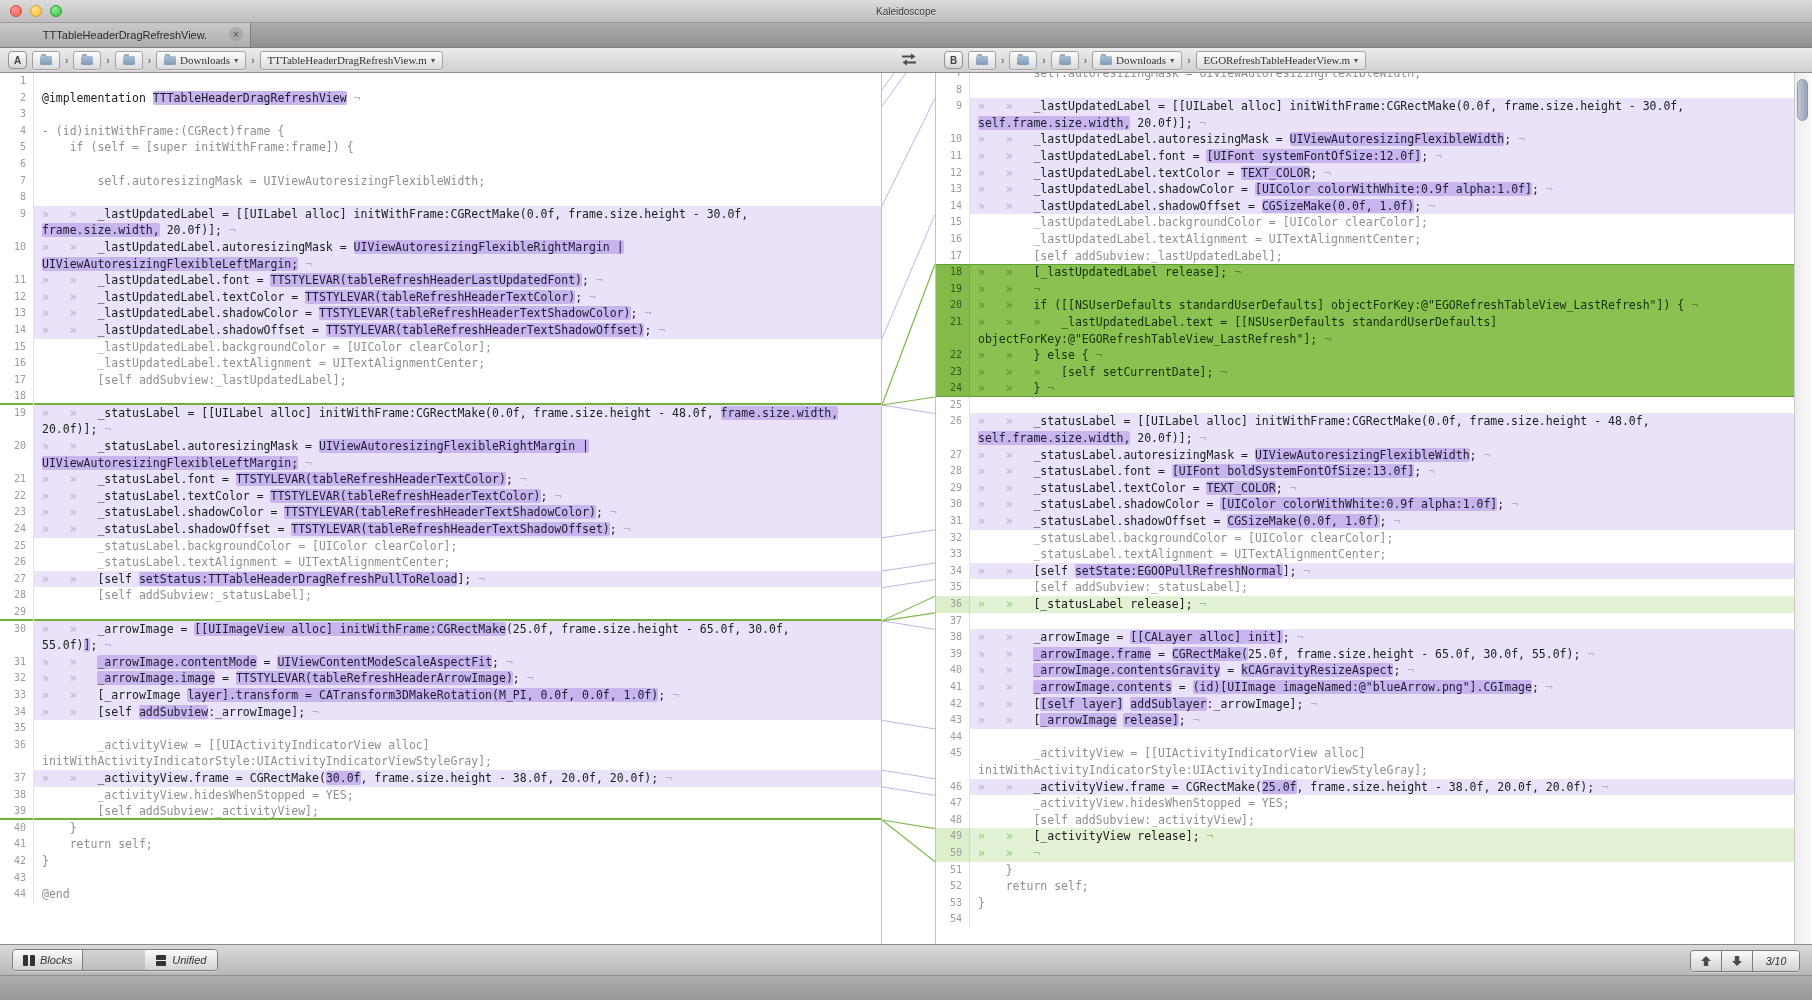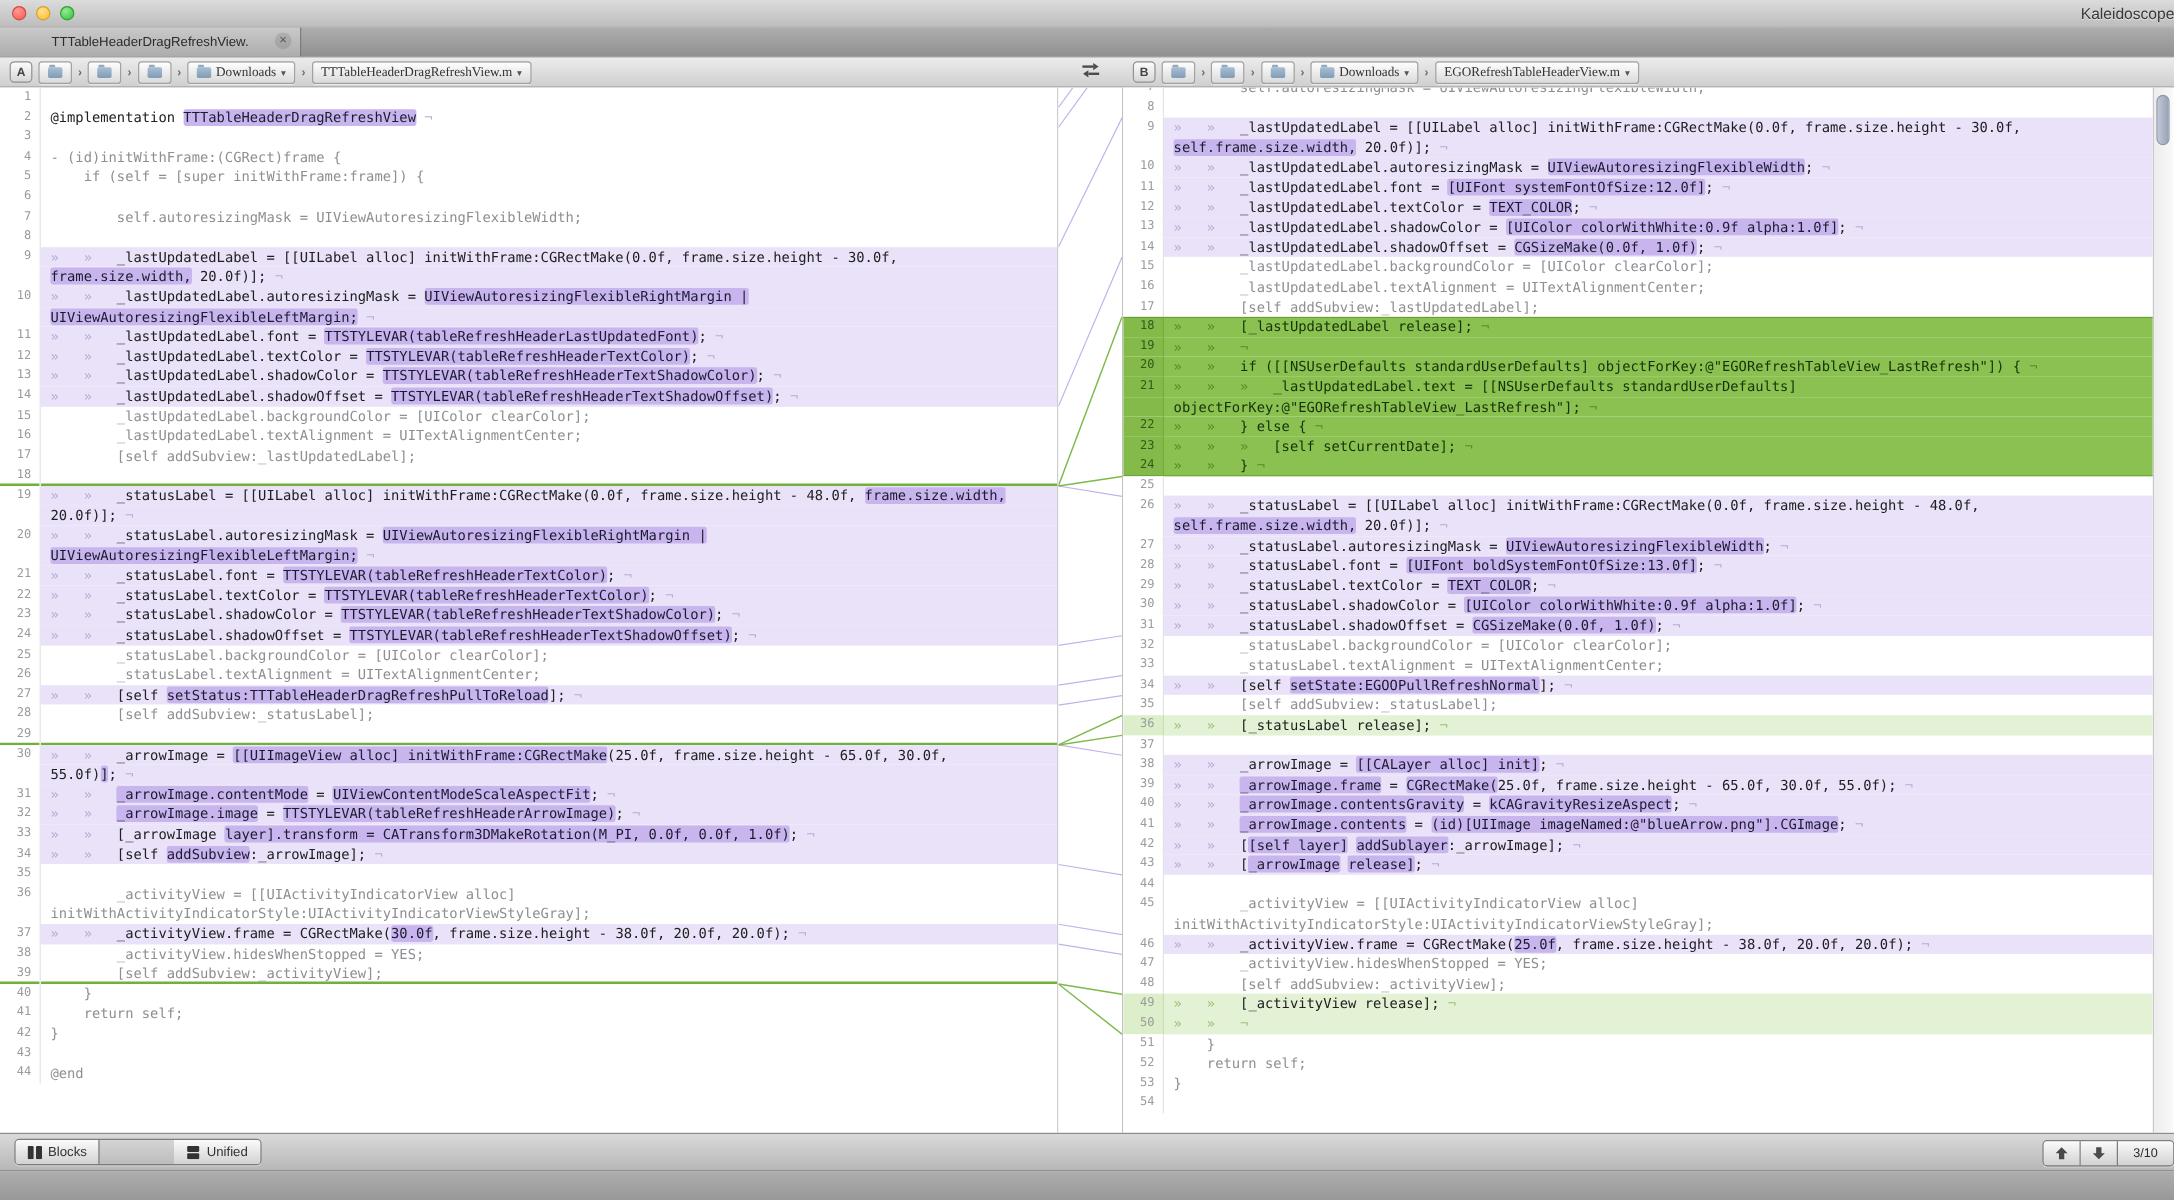--- a/index.html
+++ b/index.html
@@ -7,21 +7,21 @@
   .window{width:1812px;height:1000px;display:flex;flex-direction:column;background:#fff;}
 
   
   .titlebar{height:22px;flex:none;background:linear-gradient(#dcdcdc,#bdbdbd);
     border-bottom:1px solid #9a9a9a;position:relative;display:flex;align-items:center;}
   .traffic{position:absolute;left:10px;top:5px;display:flex;gap:8px;}
   .tl{width:12px;height:12px;border-radius:50%;display:inline-block;box-sizing:border-box;}
   .tl.red{background:radial-gradient(circle at 35% 30%,#ff9a92,#f95a50);border:1px solid #ce4a41;}
   .tl.yellow{background:radial-gradient(circle at 35% 30%,#ffe090,#fdbc2e);border:1px solid #d8a128;}
   .tl.green{background:radial-gradient(circle at 35% 30%,#9ae896,#2cc437);border:1px solid #28a22e;}
-  .wtitle{width:100%;text-align:right;font-size:13px;color:#383838;text-shadow:0 1px 0 rgba(255,255,255,.55);}
+  .wtitle{width:100%;text-align:center;font-size:10px;color:#383838;text-shadow:0 1px 0 rgba(255,255,255,.55);}
 
   
   .tabbar{height:24px;flex:none;background:linear-gradient(#adadad,#909090);border-bottom:1px solid #7d7d7d;display:flex;}
   .tab{width:250px;background:linear-gradient(#c9c9c9,#adadad);border-right:1px solid #7d7d7d;
     display:flex;align-items:center;justify-content:center;position:relative;font-size:11px;color:#2b2b2b;}
   .tab-close{position:absolute;right:7px;top:4px;width:14px;height:14px;border-radius:50%;
     background:rgba(0,0,0,.10);color:#555;font-size:11px;line-height:14px;text-align:center;}
 
   
   .pathbar{height:24px;flex:none;background:linear-gradient(#ececec,#cfcfcf);border-bottom:1px solid #8e8e8e;
@@ -72,28 +72,28 @@
   .e-t .ln,.e-t .lc{box-shadow:inset 0 1px 0 #62a033;}
   .e-b .ln,.e-b .lc{box-shadow:inset 0 -1px 0 #62a033;}
 
   .connsvg{position:absolute;left:0;top:0;}
 
   
   .footer{height:30px;flex:none;background:linear-gradient(#dadada,#b7b7b7);border-top:1px solid #8a8a8a;
     position:relative;display:flex;align-items:center;}
   .bottomstrip{height:24px;flex:none;background:linear-gradient(#aeaeae,#989898);border-top:1px solid #8f8f8f;}
   .seg-ctrl{display:flex;border:1px solid #7d7d7d;border-radius:4px;overflow:hidden;height:20px;
-    box-shadow:0 1px 0 rgba(255,255,255,.4);}
+    box-shadow:0 1px 0 rgba(255,255,255,.4);font-style:italic;}
   .seg{display:flex;align-items:center;gap:5px;padding:0 10px;font-size:11px;color:#333;
     background:linear-gradient(#fbfbfb,#d2d2d2);border-right:1px solid #7d7d7d;}
   .seg:last-child{border-right:none;}
   .seg.active{background:linear-gradient(#828282,#5b5b5b);color:#fff;box-shadow:inset 0 1px 3px rgba(0,0,0,.4);margin-top:36px;}
   .seg svg{flex:none;}
   .modes{margin-left:12px;}
-  .navctrl{position:absolute;right:0;top:5px;}
+  .navctrl{position:absolute;right:12px;top:5px;}
   .nav-seg{width:30px;justify-content:center;padding:0;}
   .counter{width:46px;justify-content:center;padding:0;font-size:10.5px;color:#2c2c2c;}
 </style>
 </head>
 <body>
 
 <div class="window">
 
   <div class="titlebar">
     <div class="traffic">

